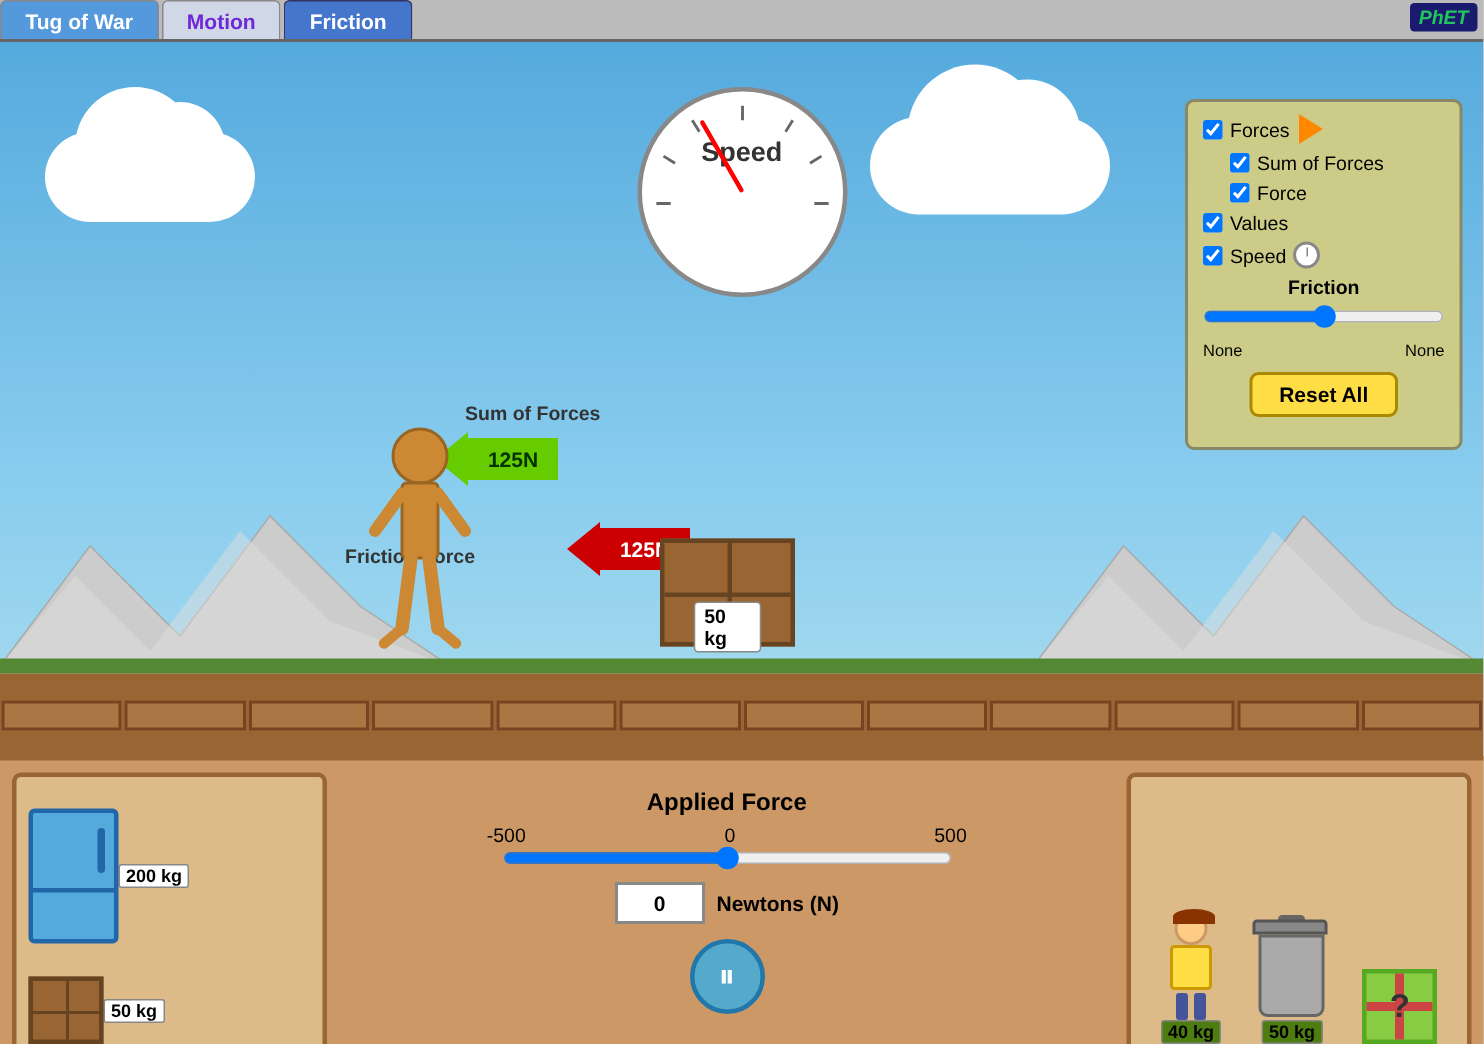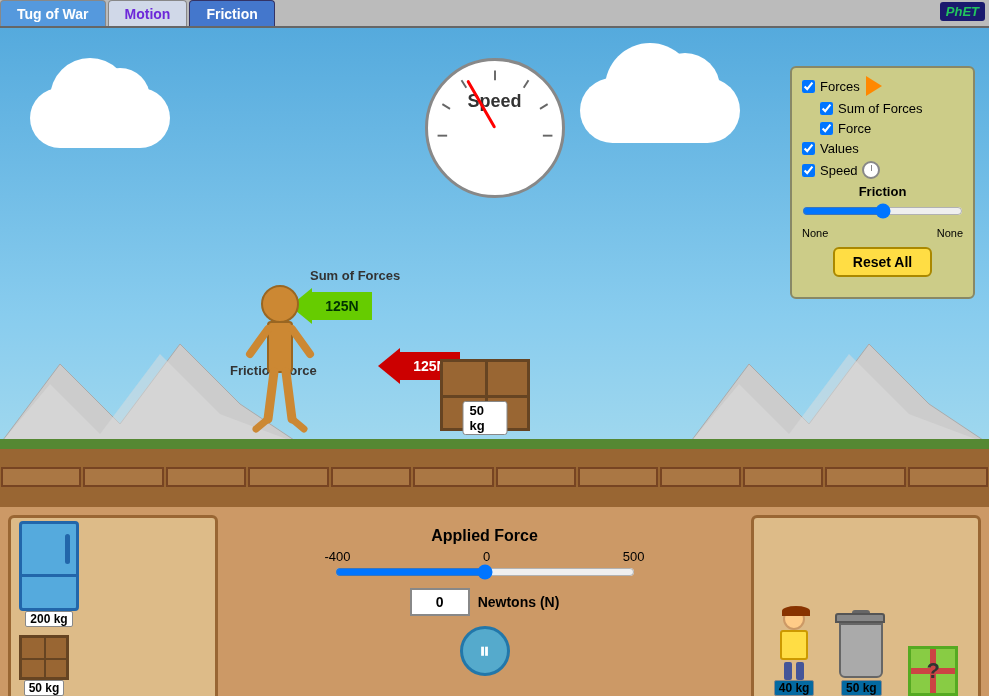--- a/index.html
+++ b/index.html
@@ -395,22 +395,23 @@
       margin: 8px;
       display: flex;
       flex-direction: column;
       align-items: flex-start;
       justify-content: flex-end;
       padding: 8px;
       gap: 8px;
     }
     .obj-item {
       display: flex;
-      flex-direction: column;
-      align-items: center;
+      flex-direction: row;
+      align-items: center;
+      margin-top: 14px;
     }
     .obj-label {
       font-size: 12px;
       font-weight: bold;
       background: white;
       border: 1px solid #888;
       padding: 0 4px;
       border-radius: 2px;
     }
 
@@ -553,21 +554,21 @@
     }
     .char-item {
       display: flex;
       flex-direction: column;
       align-items: center;
       gap: 2px;
     }
     .char-label {
       font-size: 12px;
       font-weight: bold;
-      background: #0369a1;
+      background: #4d7c0f;
       border: 1px solid #888;
       padding: 0 4px;
       border-radius: 2px;
     }
 
     
     .girl {
       width: 40px;
       height: 70px;
       position: relative;
@@ -838,21 +839,21 @@
     </div>
     <div class="obj-item">
       <div class="small-crate"></div>
       <span class="obj-label">50 kg</span>
     </div>
   </div>
 
   <div id="force-control">
     <div id="applied-force-label">Applied Force</div>
     <div id="force-range-labels">
-      <span>-400</span>
+      <span>-500</span>
       <span>0</span>
       <span>500</span>
     </div>
     <div id="force-slider-row">
       <input type="range" id="force-slider" min="-500" max="500" value="0" style="">
     </div>
     <div id="force-value-row">
       <div id="force-value-box">0</div>
       <span id="force-unit">Newtons (N)</span>
     </div>

